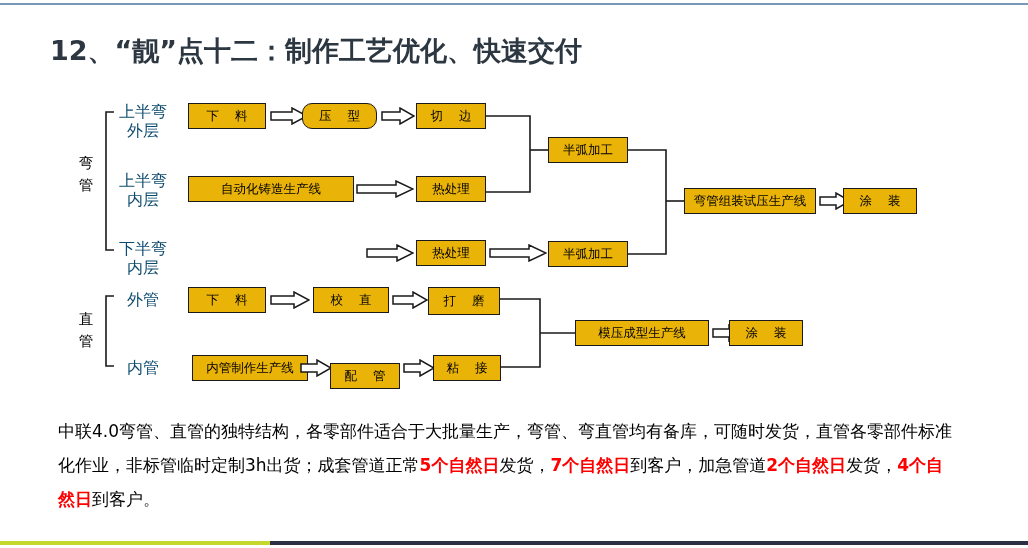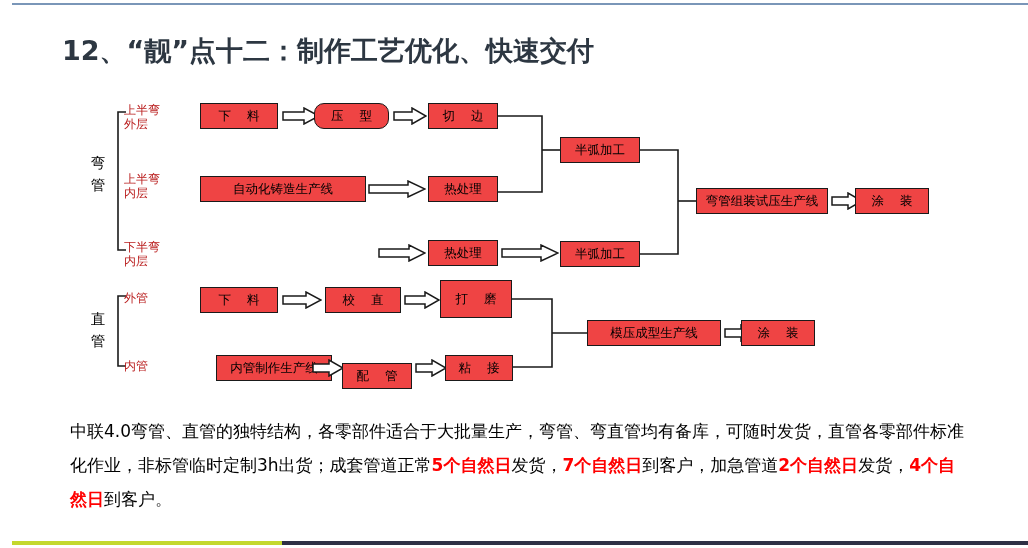--- a/index.html
+++ b/index.html
@@ -2,57 +2,57 @@
 <html><head>
 <meta charset="utf-8">
 <style>
   html,body{margin:0;padding:0;}
   body{
     width:1028px;height:548px;
     background:#ffffff;
     font-family:"DejaVu Sans","Liberation Sans",sans-serif;
     position:relative;overflow:hidden;
   }
-  #slide{position:absolute;inset:0;margin-left:12px;}
+  #slide{position:absolute;inset:0;}
 
   
   .top-rule{position:absolute;left:0;top:3px;width:1028px;height:2px;background:#7a96b8;}
   .bottom-bar{position:absolute;left:0;top:541px;width:1028px;height:4px;background:#2e3045;}
   .bottom-progress{position:absolute;left:0;top:541px;width:270px;height:4px;background:#c4d82e;}
 
   
   .title{
     position:absolute;left:50px;top:33px;
     font-size:27px;font-weight:bold;color:#2d3742;
     letter-spacing:0px;white-space:nowrap;
   }
 
   
   .chart{position:absolute;left:0;top:0;width:1028px;height:400px;}
   .lines{position:absolute;left:0;top:0;width:1028px;height:400px;}
 
   
   .nd{
     position:absolute;box-sizing:border-box;
-    border:1.5px solid #1a1a1a;background:#ef4444;
+    border:1.5px solid #1a1a1a;background:#eab308;
     display:flex;align-items:center;justify-content:center;
     font-size:12.5px;color:#000000;white-space:nowrap;
     line-height:1;
   }
   .nd.sp{letter-spacing:6px;text-indent:6px;}
 
   
   .grp{
     position:absolute;font-size:14.5px;color:#000;
     text-align:center;line-height:1.55;white-space:pre-line;
   }
   
   .br{
-    position:absolute;font-size:12px;color:#b91c1c;
-    text-align:left;line-height:1.18;white-space:pre-line;
+    position:absolute;font-size:16px;color:#0c4a6e;
+    text-align:center;line-height:1.18;white-space:pre-line;
   }
 
   
   .arw{position:absolute;}
   .arw svg{display:block;}
 
   
   .para{
     position:absolute;left:58px;top:414px;width:900px;
     font-size:17px;color:#000;line-height:34px;
@@ -152,23 +152,23 @@
       <svg width="40" height="18" viewBox="0 0 40 18">
           <polygon points="1,5 24,5 24,1 39,9 24,17 24,13 1,13" fill="#ffffff" stroke="#1a1a1a" stroke-width="1.5"></polygon>
         </svg>
     </div>
     <div class="nd sp" style="left:313px;top:287px;width:76px;height:26px;">校  直</div>
     <div class="arw" style="left:392px;top:291px;">
       <svg width="36" height="18" viewBox="0 0 36 18">
           <polygon points="1,5 21,5 21,1 35,9 21,17 21,13 1,13" fill="#ffffff" stroke="#1a1a1a" stroke-width="1.5"></polygon>
         </svg>
     </div>
-    <div class="nd sp" style="left:428px;top:280px;width:72px;height:38px;">打  磨</div>
+    <div class="nd sp" style="left:428px;top:287px;width:72px;height:28px;">打  磨</div>
 
-    <div class="nd" style="left:204px;top:355px;width:116px;height:26px;">内管制作生产线</div>
+    <div class="nd" style="left:192px;top:355px;width:116px;height:26px;">内管制作生产线</div>
     <div class="arw" style="left:300px;top:359px;">
       <svg width="32" height="18" viewBox="0 0 32 18">
           <polygon points="1,5 17,5 17,1 31,9 17,17 17,13 1,13" fill="#ffffff" stroke="#1a1a1a" stroke-width="1.5"></polygon>
         </svg>
     </div>
     <div class="nd sp" style="left:330px;top:363px;width:70px;height:26px;">配  管</div>
     <div class="arw" style="left:403px;top:359px;">
       <svg width="32" height="18" viewBox="0 0 32 18">
           <polygon points="1,5 17,5 17,1 31,9 17,17 17,13 1,13" fill="#ffffff" stroke="#1a1a1a" stroke-width="1.5"></polygon>
         </svg>

